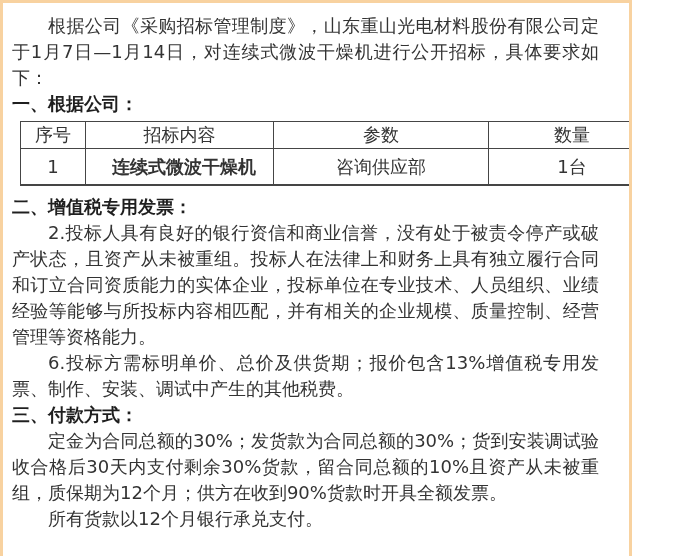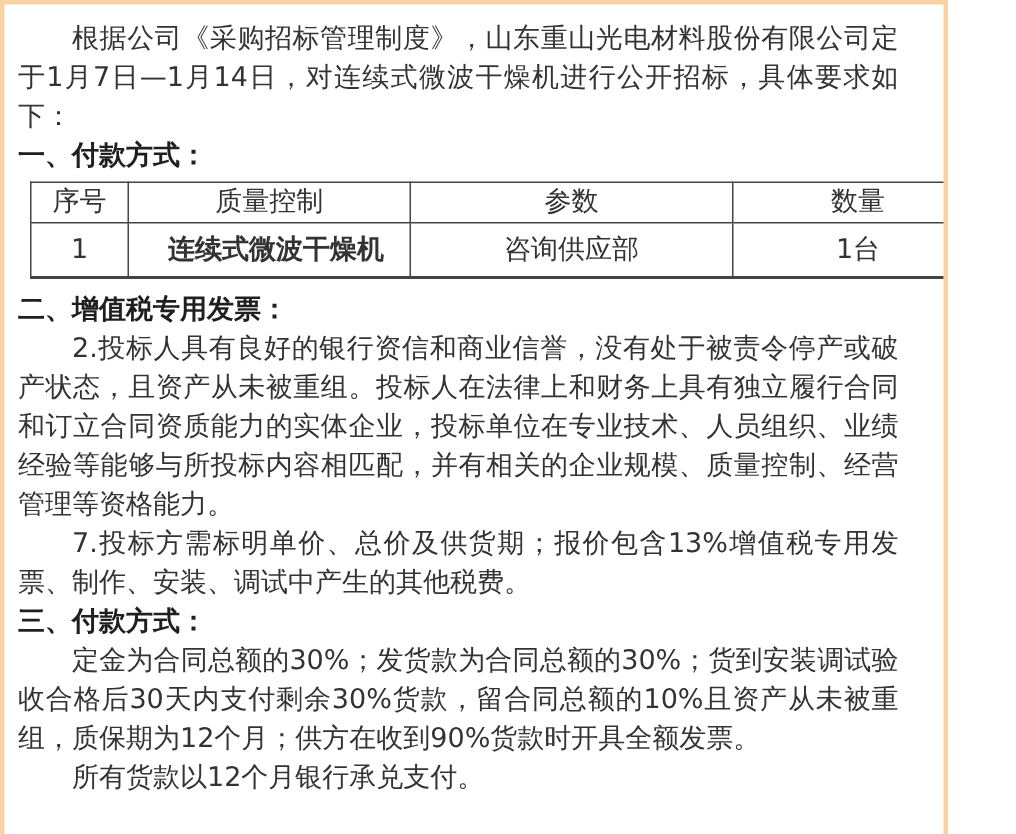--- a/index.html
+++ b/index.html
@@ -61,53 +61,53 @@
     font-weight: bold;
   }
 </style>
 </head>
 <body>
 
 <div class="page">
 
   <p class="body-text">根据公司《采购招标管理制度》，山东重山光电材料股份有限公司定于1月7日—1月14日，对连续式微波干燥机进行公开招标，具体要求如下：</p>
 
-  <h3 class="section-heading">一、付款方式：</h3>
+  <h3 class="section-heading">一、根据公司：</h3>
 
   <table class="bid-table">
     <colgroup>
       <col style="width:65px">
       <col style="width:188px">
       <col style="width:215px">
       <col style="width:167px">
     </colgroup>
     <thead>
       <tr>
         <th>序号</th>
-        <th>质量控制</th>
+        <th>招标内容</th>
         <th>参数</th>
         <th>数量</th>
       </tr>
     </thead>
     <tbody>
       <tr>
         <td>1</td>
         <td class="goods-name-cell">连续式微波干燥机</td>
         <td>咨询供应部</td>
         <td>1台</td>
       </tr>
     </tbody>
   </table>
 
   <h3 class="section-heading">二、增值税专用发票：</h3>
 
 
   <p class="body-text">2.投标人具有良好的银行资信和商业信誉，没有处于被责令停产或破产状态，且资产从未被重组。投标人在法律上和财务上具有独立履行合同和订立合同资质能力的实体企业，投标单位在专业技术、人员组织、业绩经验等能够与所投标内容相匹配，并有相关的企业规模、质量控制、经营管理等资格能力。</p>
 
-  <p class="body-text">7.投标方需标明单价、总价及供货期；报价包含13%增值税专用发票、制作、安装、调试中产生的其他税费。</p>
+  <p class="body-text">6.投标方需标明单价、总价及供货期；报价包含13%增值税专用发票、制作、安装、调试中产生的其他税费。</p>
 
   <h3 class="section-heading">三、付款方式：</h3>
 
   <p class="body-text">定金为合同总额的30%；发货款为合同总额的30%；货到安装调试验收合格后30天内支付剩余30%货款，留合同总额的10%且资产从未被重组，质保期为12个月；供方在收到90%货款时开具全额发票。</p>
 
   <p class="body-text">所有货款以12个月银行承兑支付。</p>
 
 </div>
 
 </body></html>

